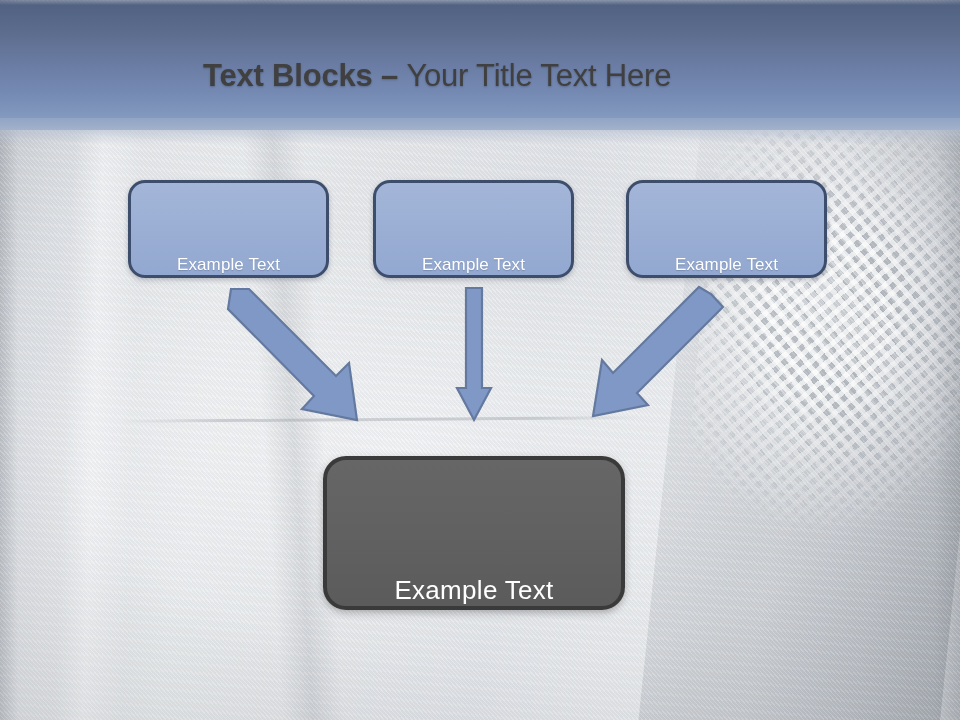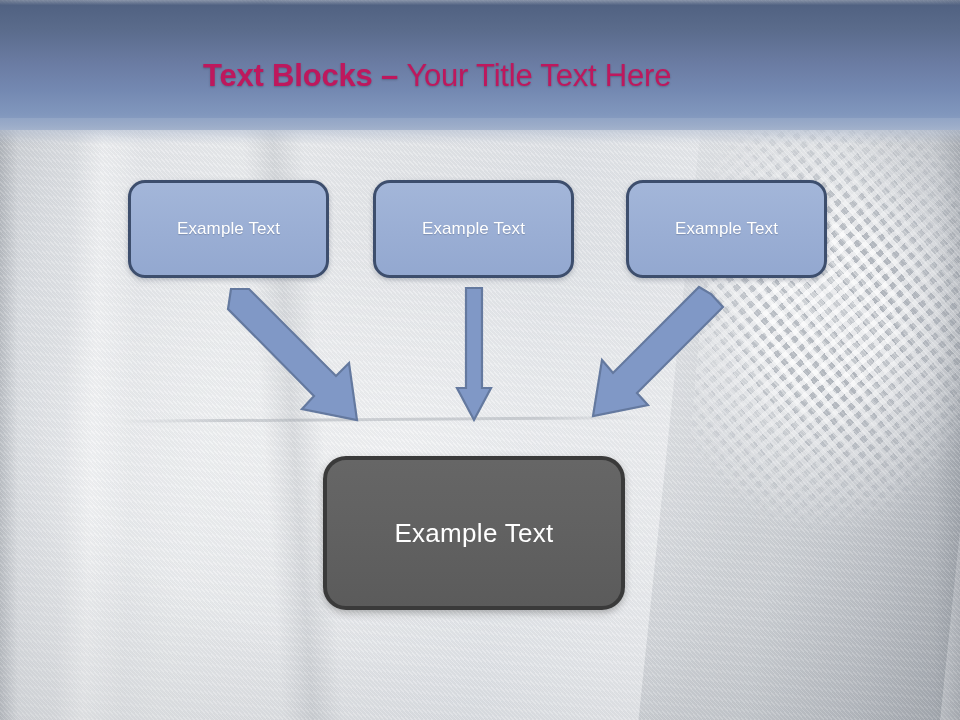--- a/index.html
+++ b/index.html
@@ -136,35 +136,35 @@
     background: linear-gradient(180deg, rgba(147,166,198,0.95) 0%, rgba(175,187,208,0.55) 45%, rgba(222,226,231,0.0) 100%);
   }
 
   .slide-title {
     position: absolute;
     left: 203px;
     top: 54px;
     width: 720px;
     height: 44px;
     line-height: 44px;
-    color: #be185d;
+    color: #404040;
     font-size: 31px;
     font-weight: 400;
     white-space: nowrap;
     letter-spacing: -0.2px;
     text-shadow: 0 1px 2px rgba(30,40,60,0.30);
   }
   .slide-title .strong { font-weight: 700; }
 
   
   .block {
     position: absolute;
     box-sizing: border-box;
     display: flex;
-    align-items: center;
+    align-items: flex-end;
     justify-content: center;
     border-radius: 17px;
   }
   .block-top {
     width: 201px;
     height: 98px;
     background: linear-gradient(180deg, #a3b6d9 0%, #9aaed4 55%, #93a8d0 100%);
     border: 3px solid #3d4e6d;
     box-shadow: 0 2px 5px rgba(60,70,90,0.30);
   }

